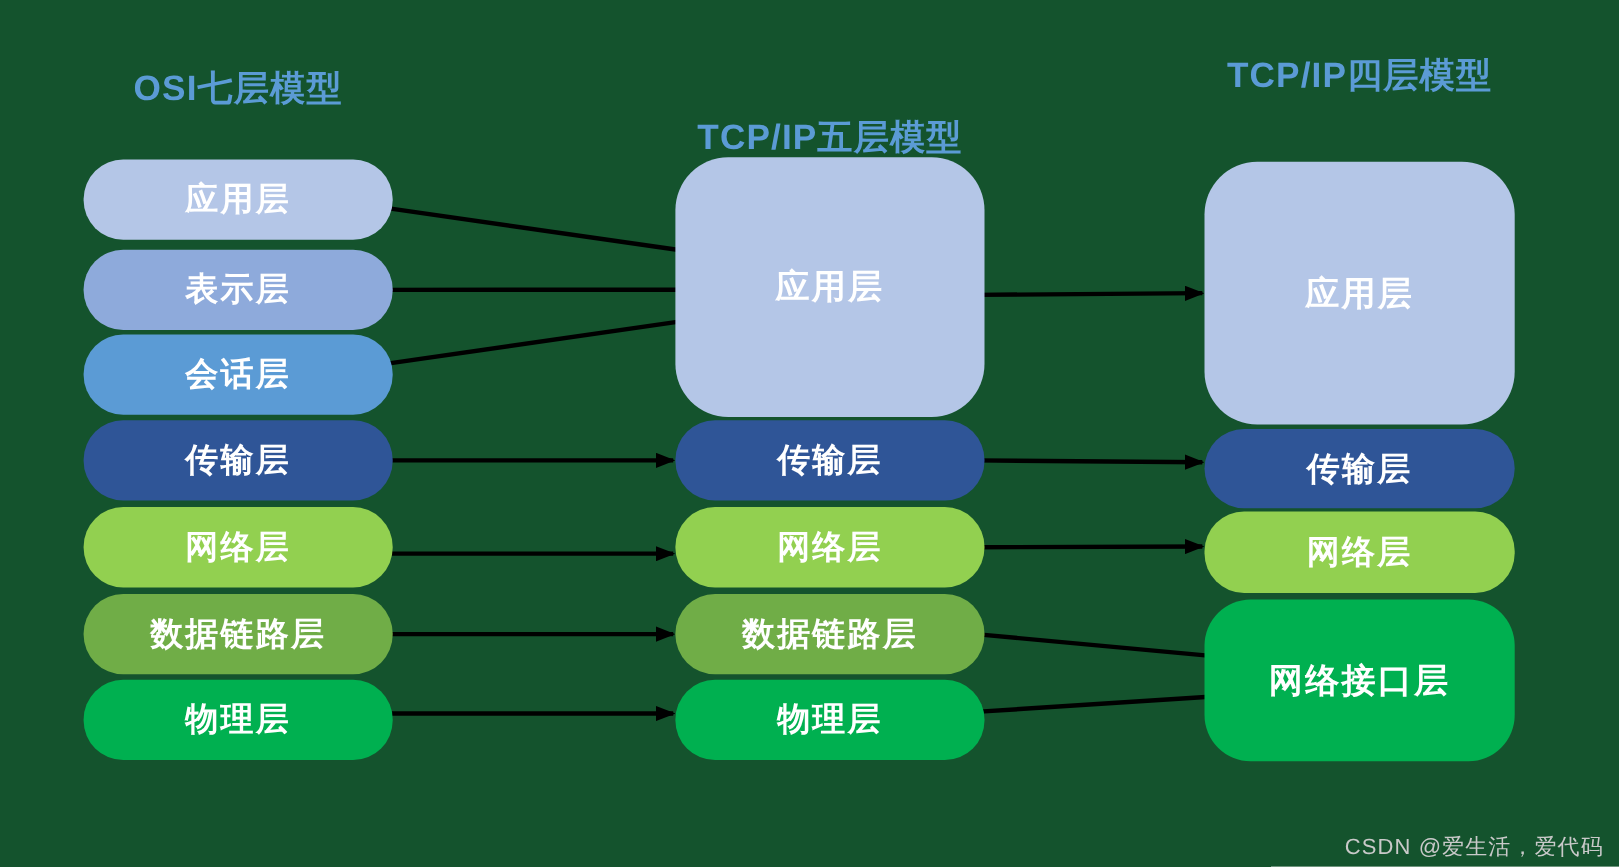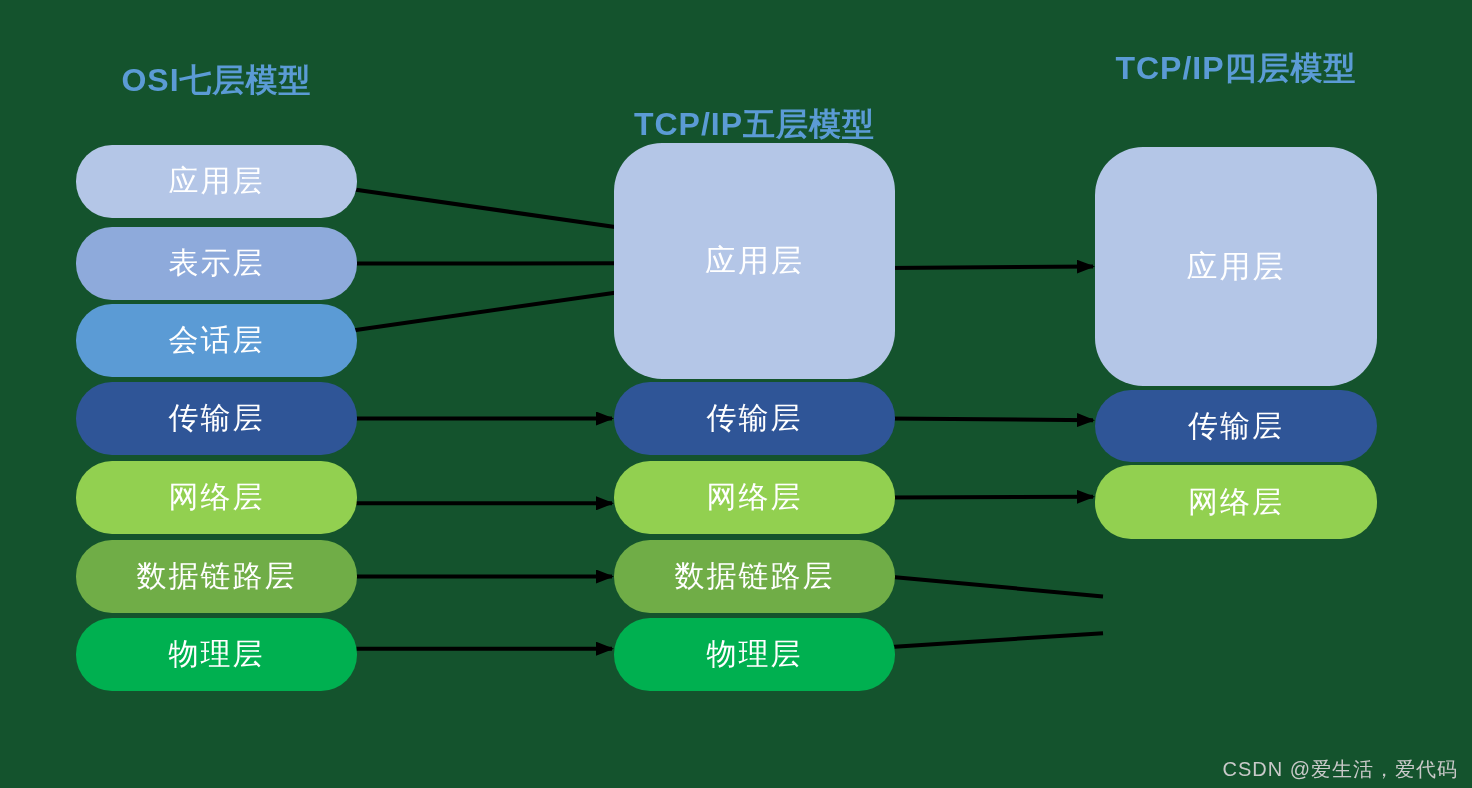--- a/index.html
+++ b/index.html
@@ -6,21 +6,21 @@
   body{font-family:"Liberation Sans","DejaVu Sans",sans-serif;}
   .canvas{position:relative;width:1472px;height:788px;background:#14532d;overflow:hidden;}
   #connector-layer{position:absolute;left:0;top:0;width:1472px;height:788px;pointer-events:none;}
   .col-title{
     position:absolute;height:40px;line-height:40px;
     font-size:32px;font-weight:bold;text-align:center;
     letter-spacing:1px;white-space:nowrap;
   }
   .layer-box{
     position:absolute;display:flex;align-items:center;justify-content:center;
-    color:#ffffff;font-size:30px;font-weight:400;letter-spacing:2px;
+    color:#ffffff;font-size:30px;font-weight:700;letter-spacing:2px;
     white-space:nowrap;
   }
   .pill{border-radius:36px;}
   .big{border-radius:48px;font-size:31px;}
   .watermark{
     position:absolute;right:14px;top:756px;
     font-size:20px;letter-spacing:1px;white-space:nowrap;
   }
 </style>
 </head>
@@ -77,16 +77,17 @@
   <div class="layer-box pill" style="left: 614px; top: 618px; width: 281px; height: 73px; background-color: rgb(0, 176, 80);">物理层</div>
 
   <div class="col-title" style="left: 1095px; top: 48px; width: 282px; color: rgb(91, 155, 213);">TCP/IP四层模型</div>
 
   <div class="layer-box big" style="left: 1095px; top: 147px; width: 282px; height: 239px; background-color: rgb(180, 198, 231);">应用层</div>
 
   <div class="layer-box pill" style="left: 1095px; top: 390px; width: 282px; height: 72px; background-color: rgb(47, 85, 151);">传输层</div>
 
   <div class="layer-box pill" style="left: 1095px; top: 465px; width: 282px; height: 74px; background-color: rgb(146, 208, 80);">网络层</div>
 
+  <div class="layer-box big" style="left: 1095px; top: 545px; width: 282px; height: 147px; border-radius: 42px; background-color: rgb(0, 176, 80);">网络接口层</div>
 
   <div class="watermark" style="color: rgb(201, 201, 201);">CSDN @爱生活，爱代码</div>
 
 </div>
 
 </body></html>

